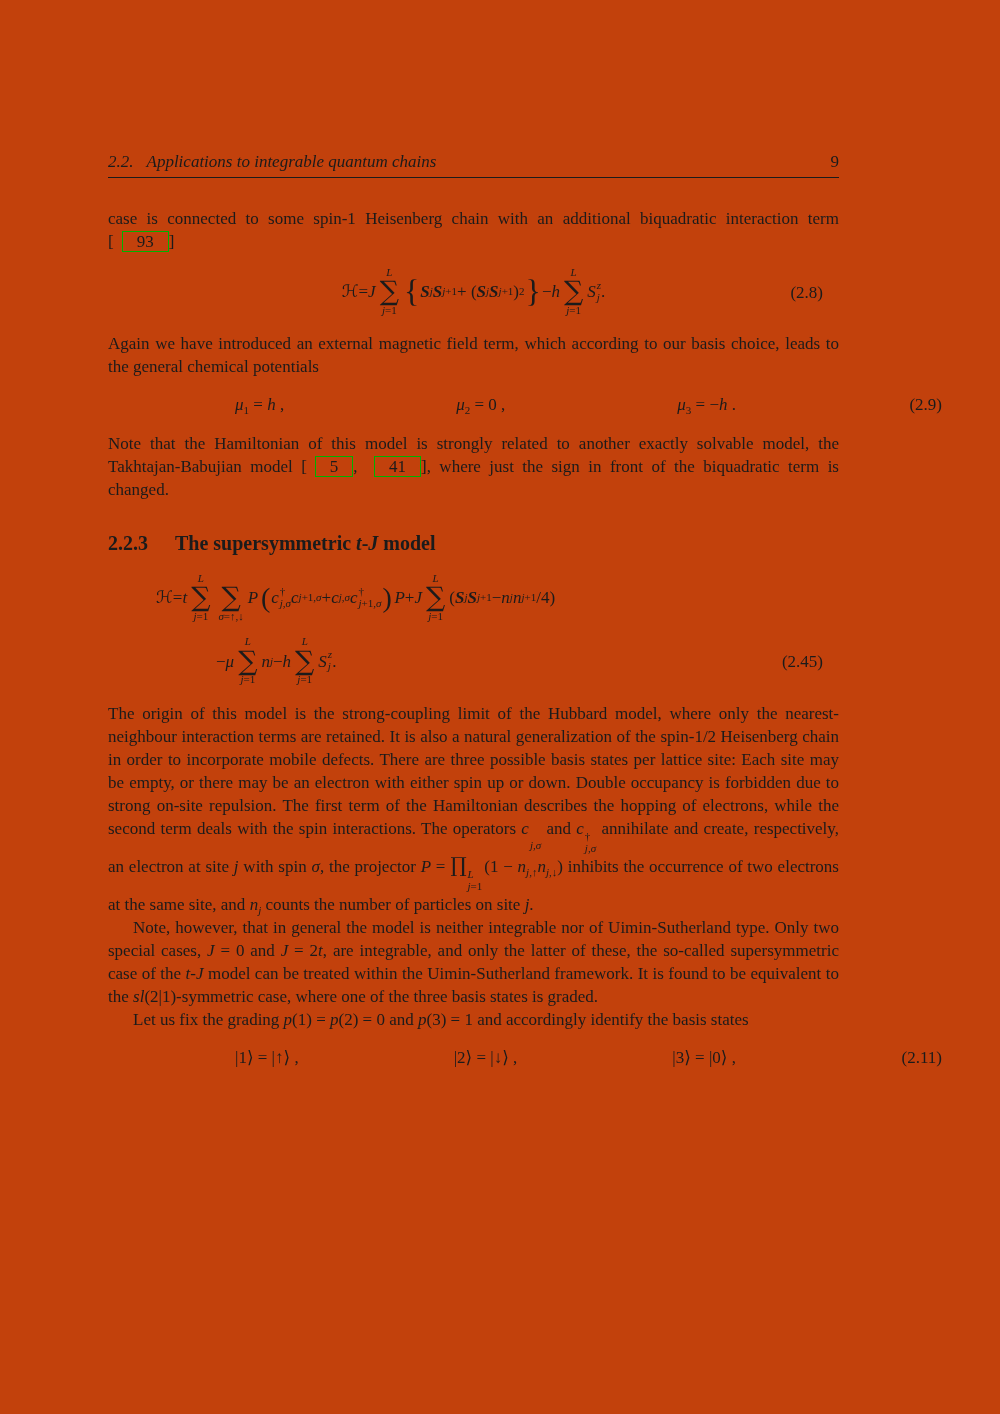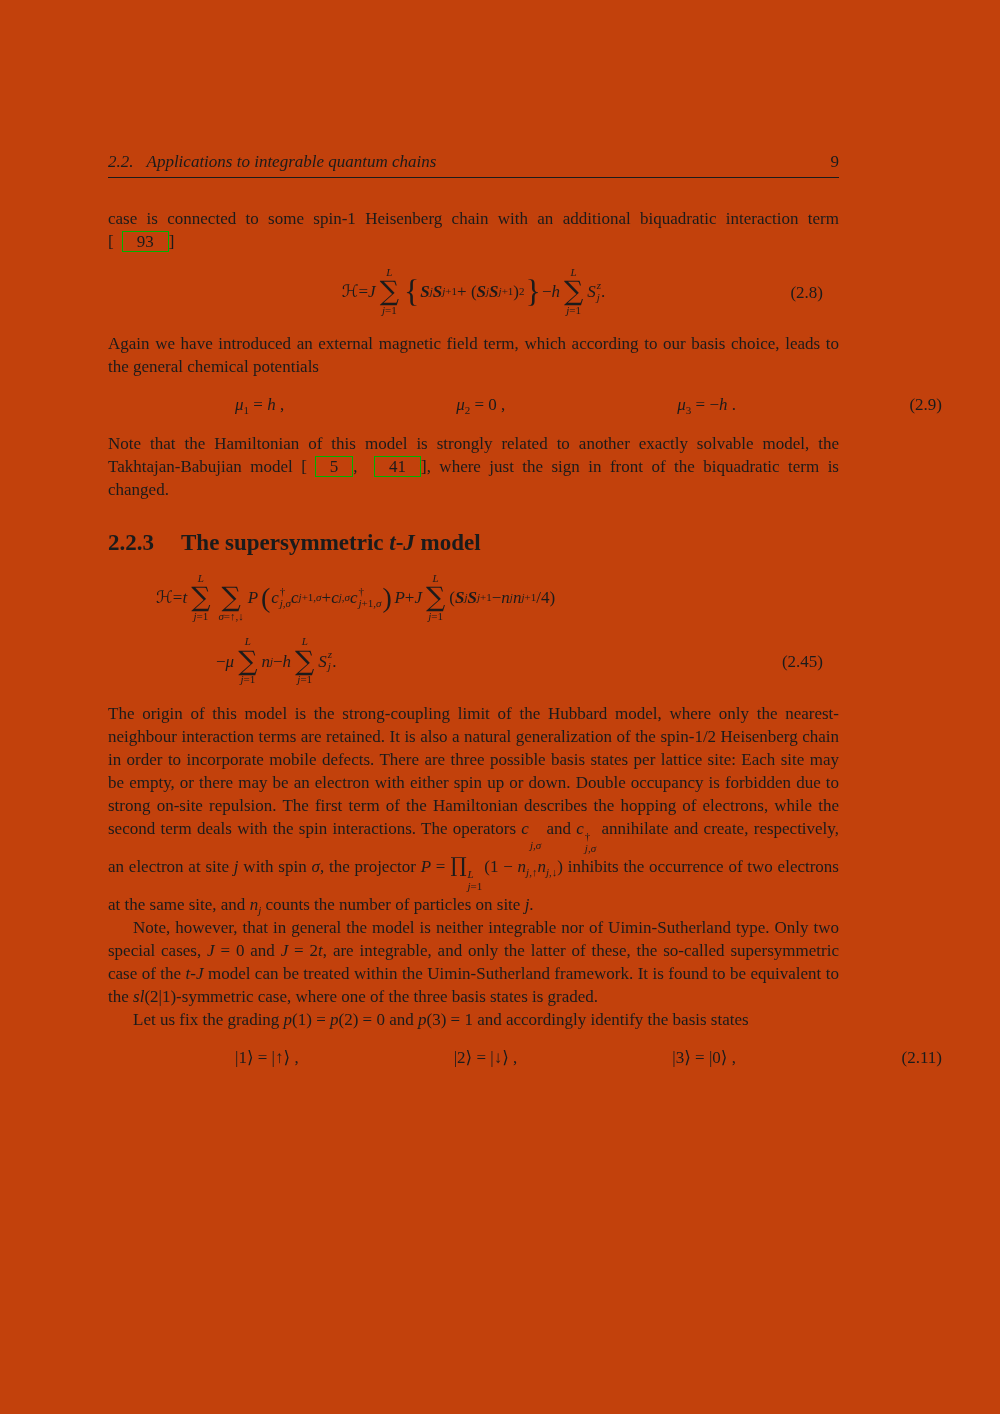--- a/index.html
+++ b/index.html
@@ -23,21 +23,21 @@
     line-height:20px;
   }
   .rh-left{font-style:italic;}
   .rh-left .sec{margin-right:13px;}
   .rh-page{font-style:normal;}
   
   p.para{margin:0;}
   p.p-indent{text-indent:25px;}
   
   h2.shead{
-    font-size:23px;font-weight:bold;margin:30px 0 17px 0;
+    font-size:20px;font-weight:bold;margin:30px 0 17px 0;
     line-height:24px;text-align:left;
   }
   h2.shead .hnum{margin-right:27px;}
   
   .eq{margin:13px 0 15px 0;text-align:left;}
   .eq-line{position:relative;display:flex;align-items:center;white-space:nowrap;min-height:30px;}
   .eq-line.center{justify-content:center;}
   .eq-line + .eq-line{margin-top:12px;}
   .eq-row{
     position:relative;display:flex;justify-content:space-between;align-items:center;

